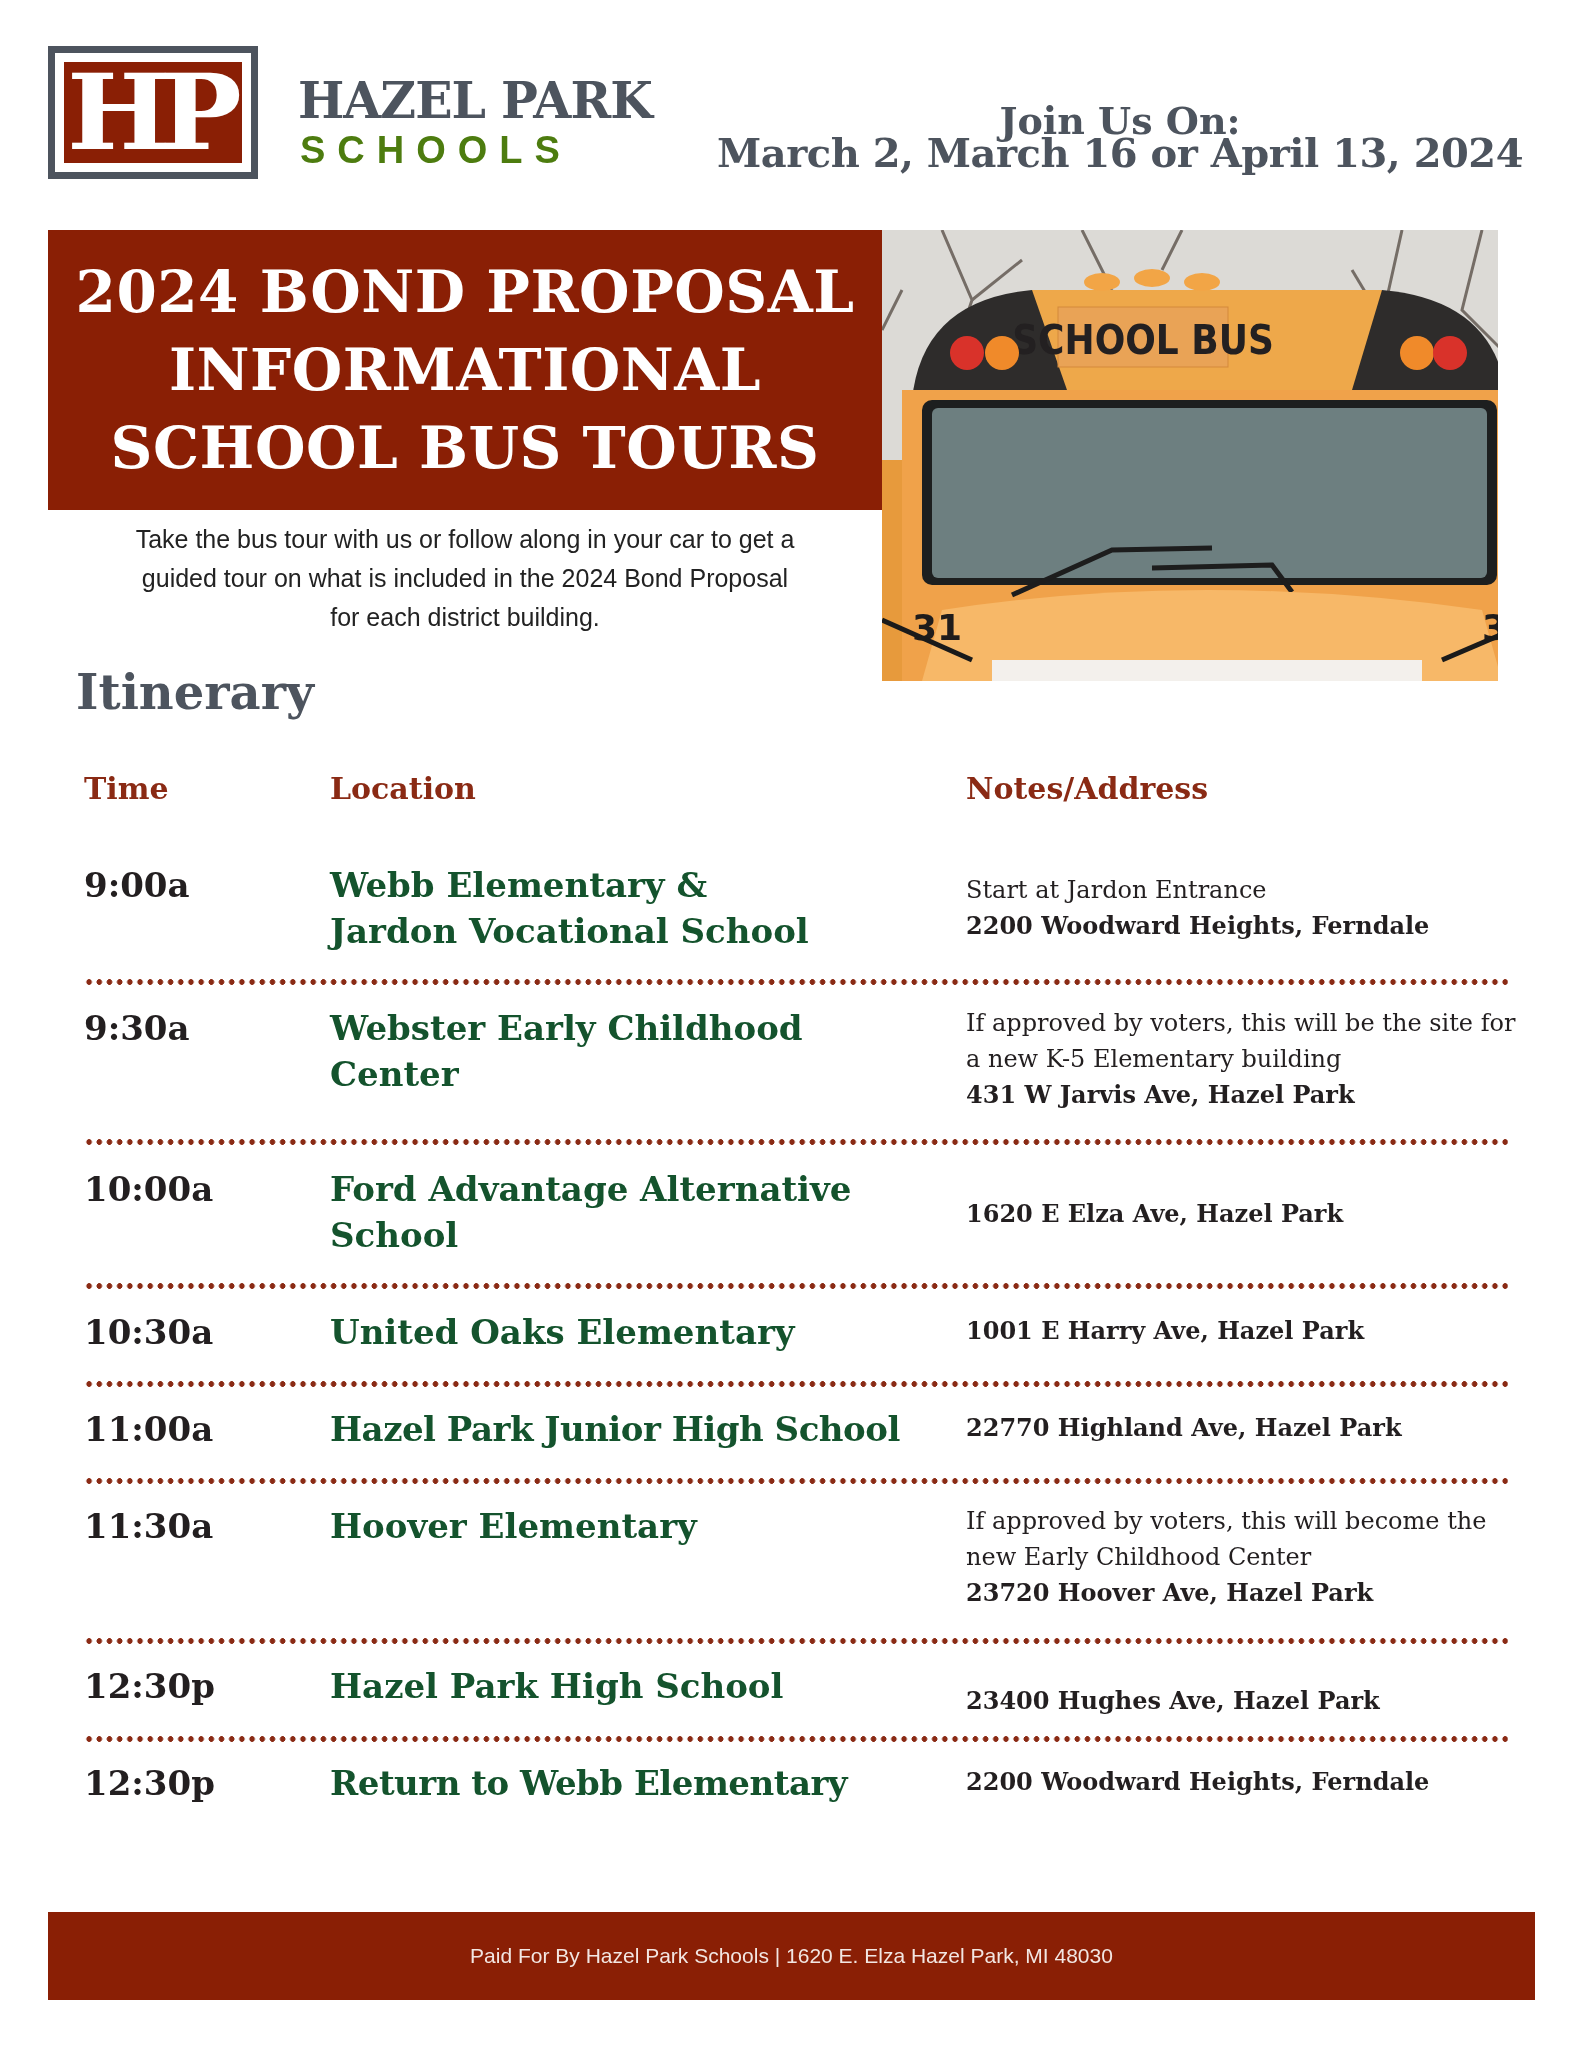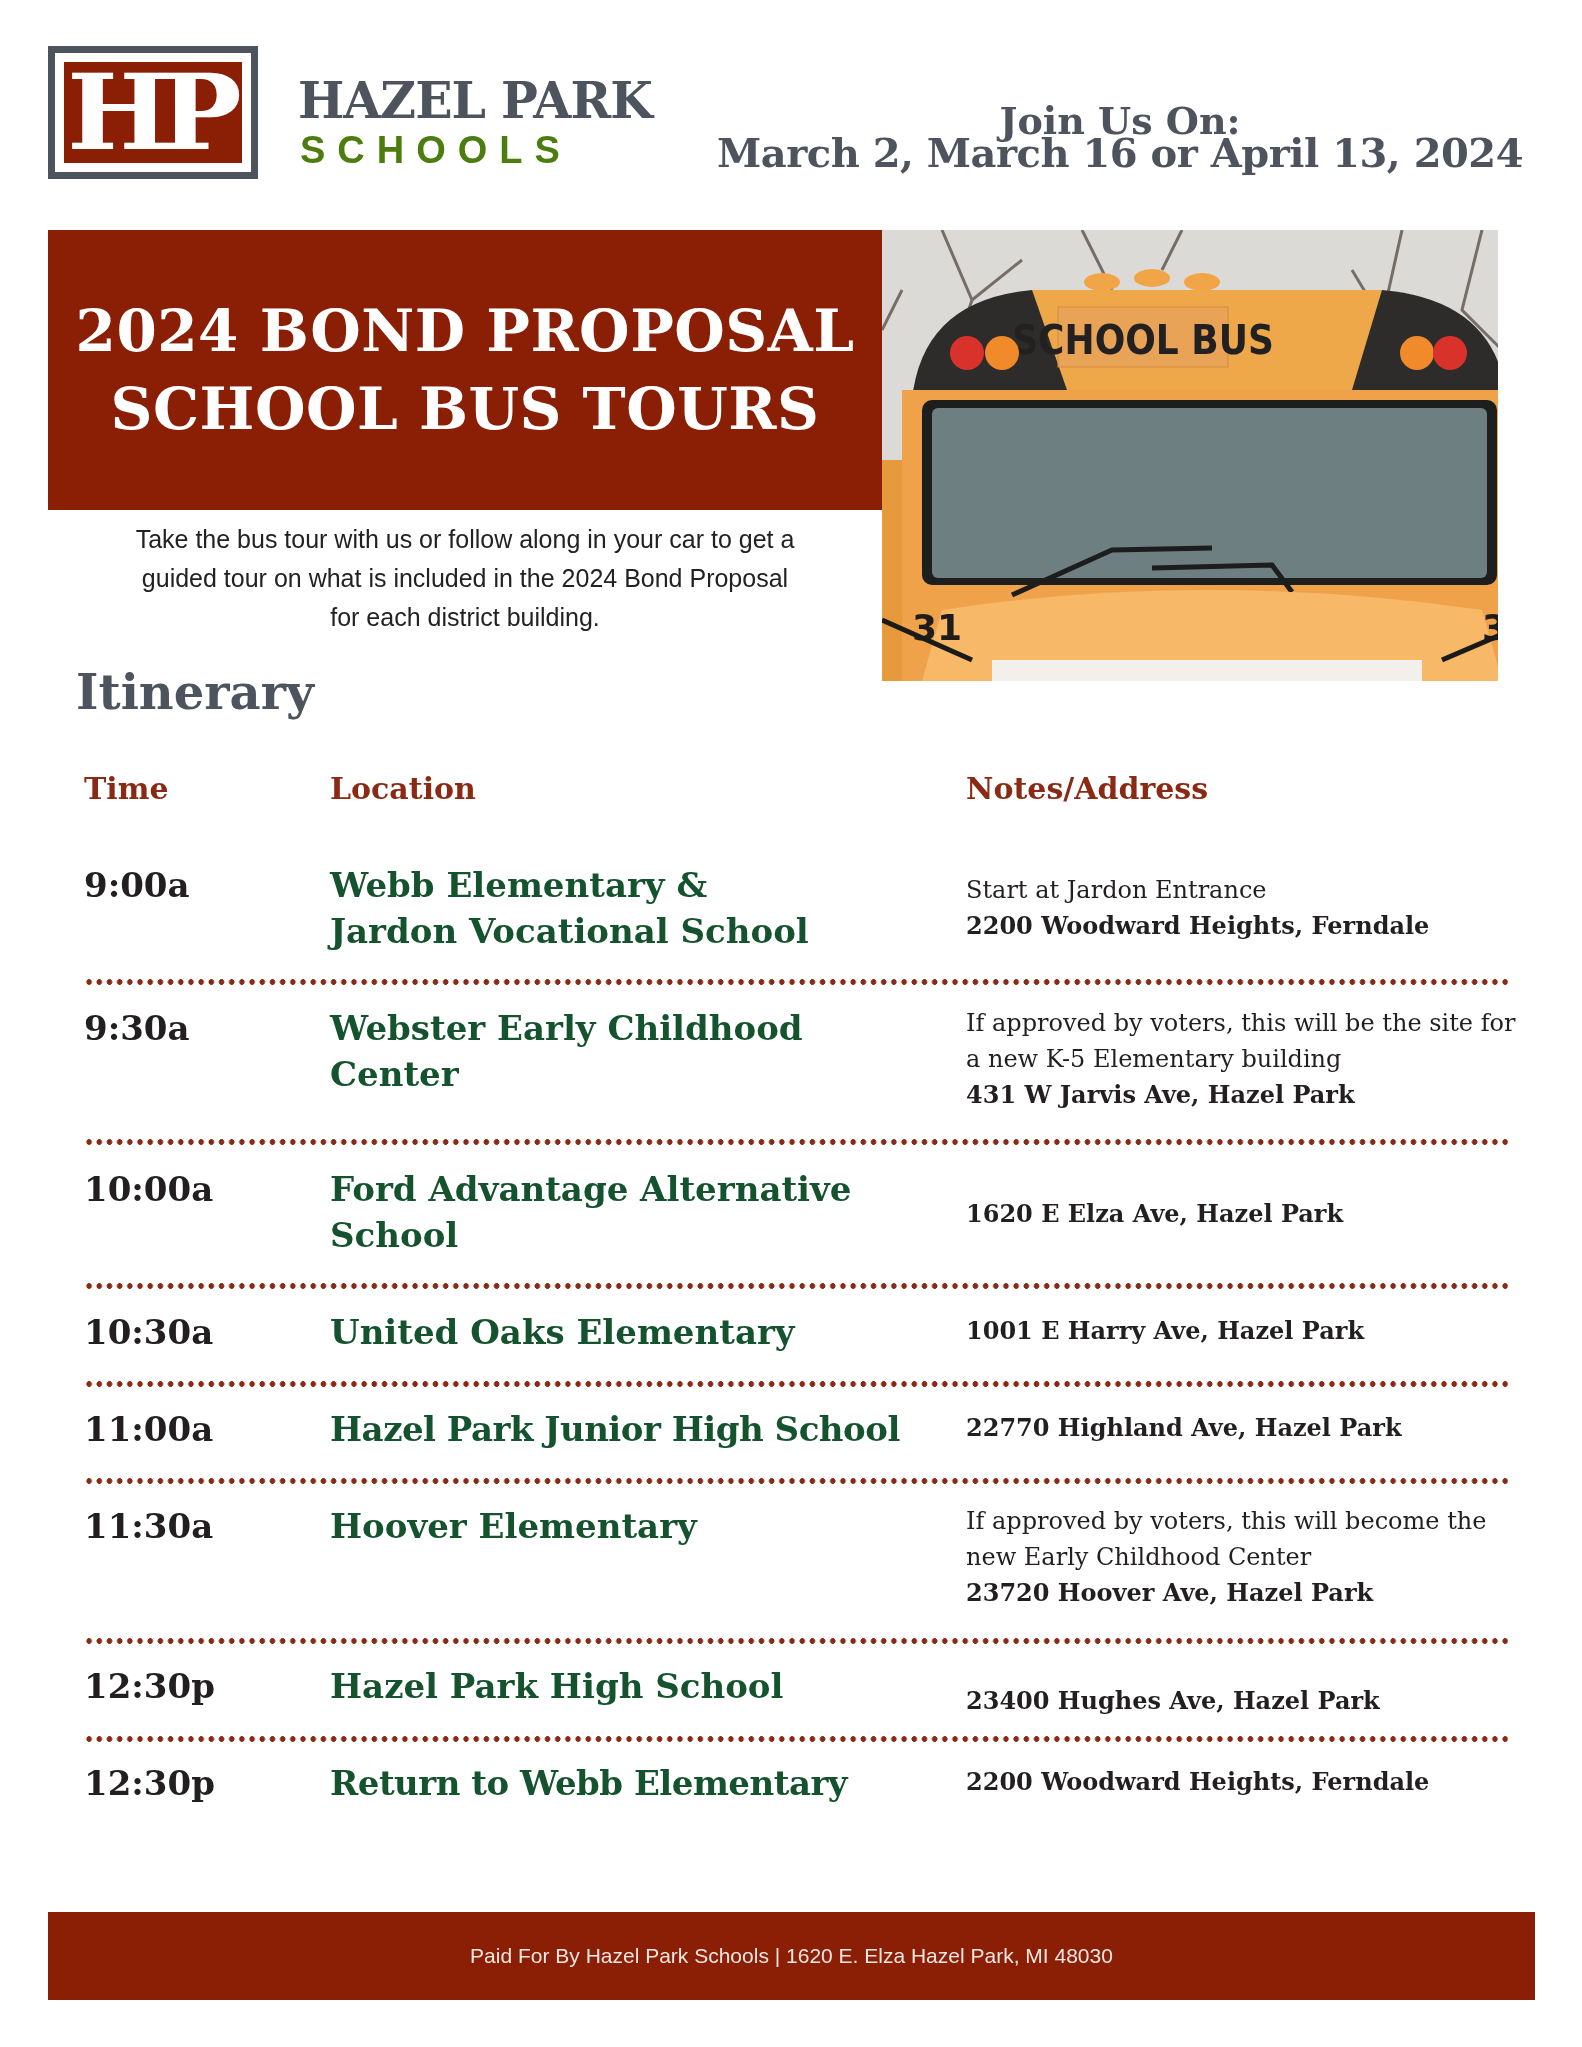--- a/index.html
+++ b/index.html
@@ -120,20 +120,21 @@
   </div>
 </div>
 <div class="abs brand-line1">HAZEL PARK</div>
 <div class="abs brand-line2">SCHOOLS</div>
 
 <div class="abs join-title">Join Us On:</div>
 <div class="abs join-dates">March 2, March 16 or April 13, 2024</div>
 
 <div class="abs banner">
   <div class="banner-line">2024 BOND PROPOSAL</div>
+  <div class="banner-line">INFORMATIONAL</div>
   <div class="banner-line">SCHOOL BUS TOURS</div>
 </div>
 
 <div class="abs intro">
   <div>Take the bus tour with us or follow along in your car to get a</div>
   <div>guided tour on what is included in the 2024 Bond Proposal</div>
   <div>for each district building.</div>
 </div>
 
 <div class="abs photo" role="img" aria-label="Front of a yellow school bus">

